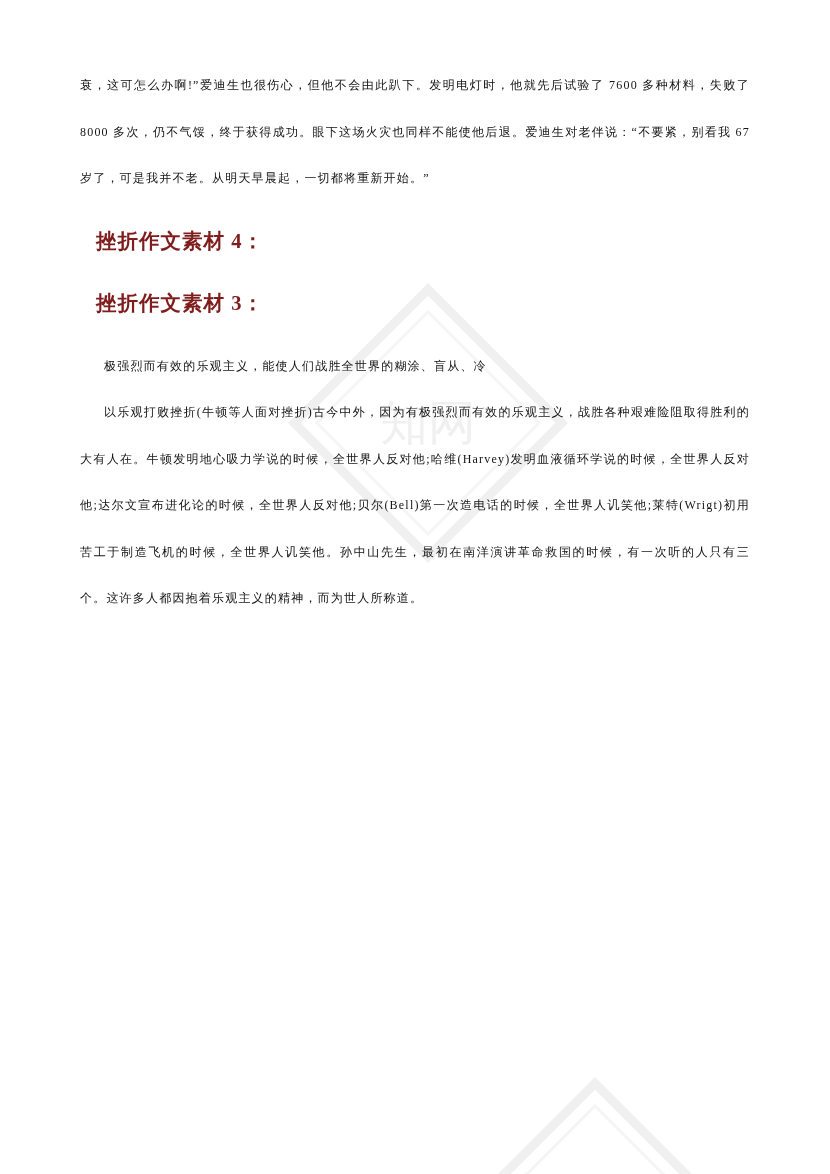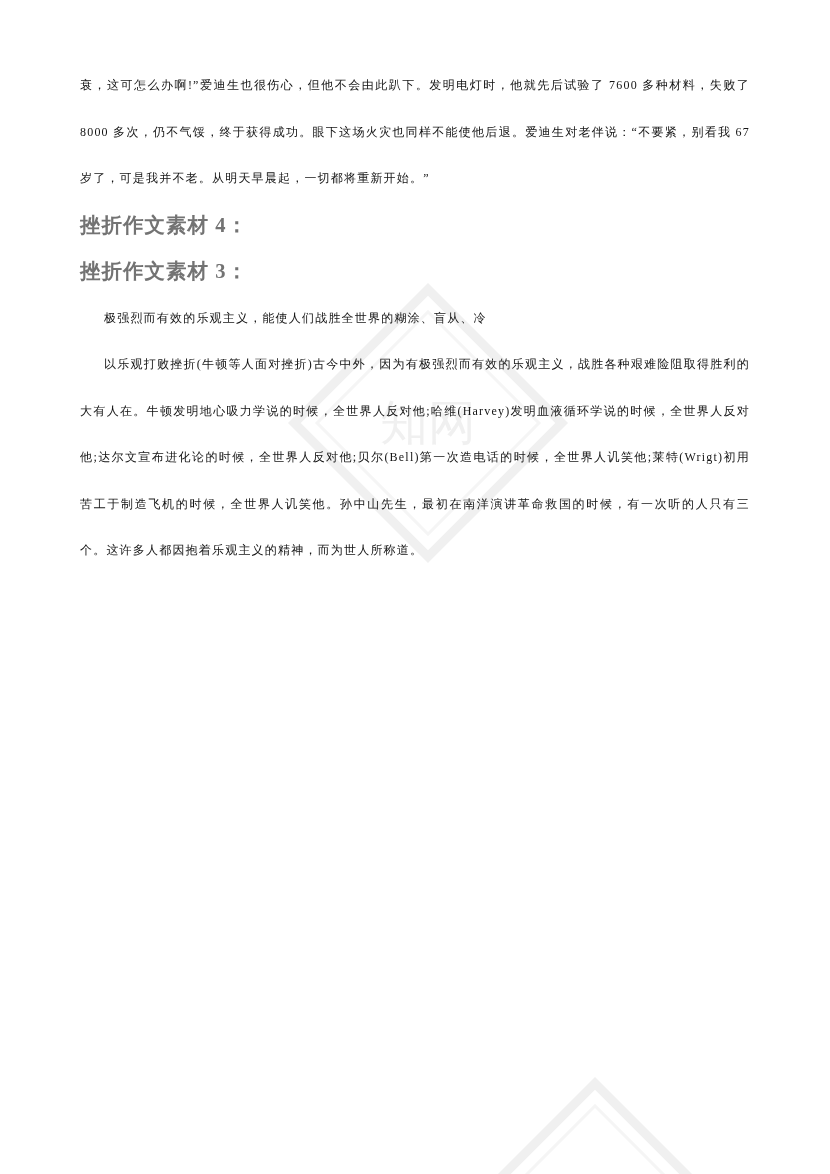--- a/index.html
+++ b/index.html
@@ -29,23 +29,23 @@
     line-height: 46.5px;
     color: #141414;
     text-align: justify;
     margin: 0;
     letter-spacing: 1.2px;
   }
   .indent { text-indent: 2em; }
   .heading {
     font-size: 20.5px;
     line-height: 46.5px;
-    color: #737373;
+    color: #7f1d1d;
     font-weight: bold;
-    margin: 0;
+    margin: 16px;
     letter-spacing: 1px;
   }
   .watermark {
     position: absolute;
     pointer-events: none;
     z-index: 1;
   }
   .wm-box {
     position: relative;
     width: 290px;

